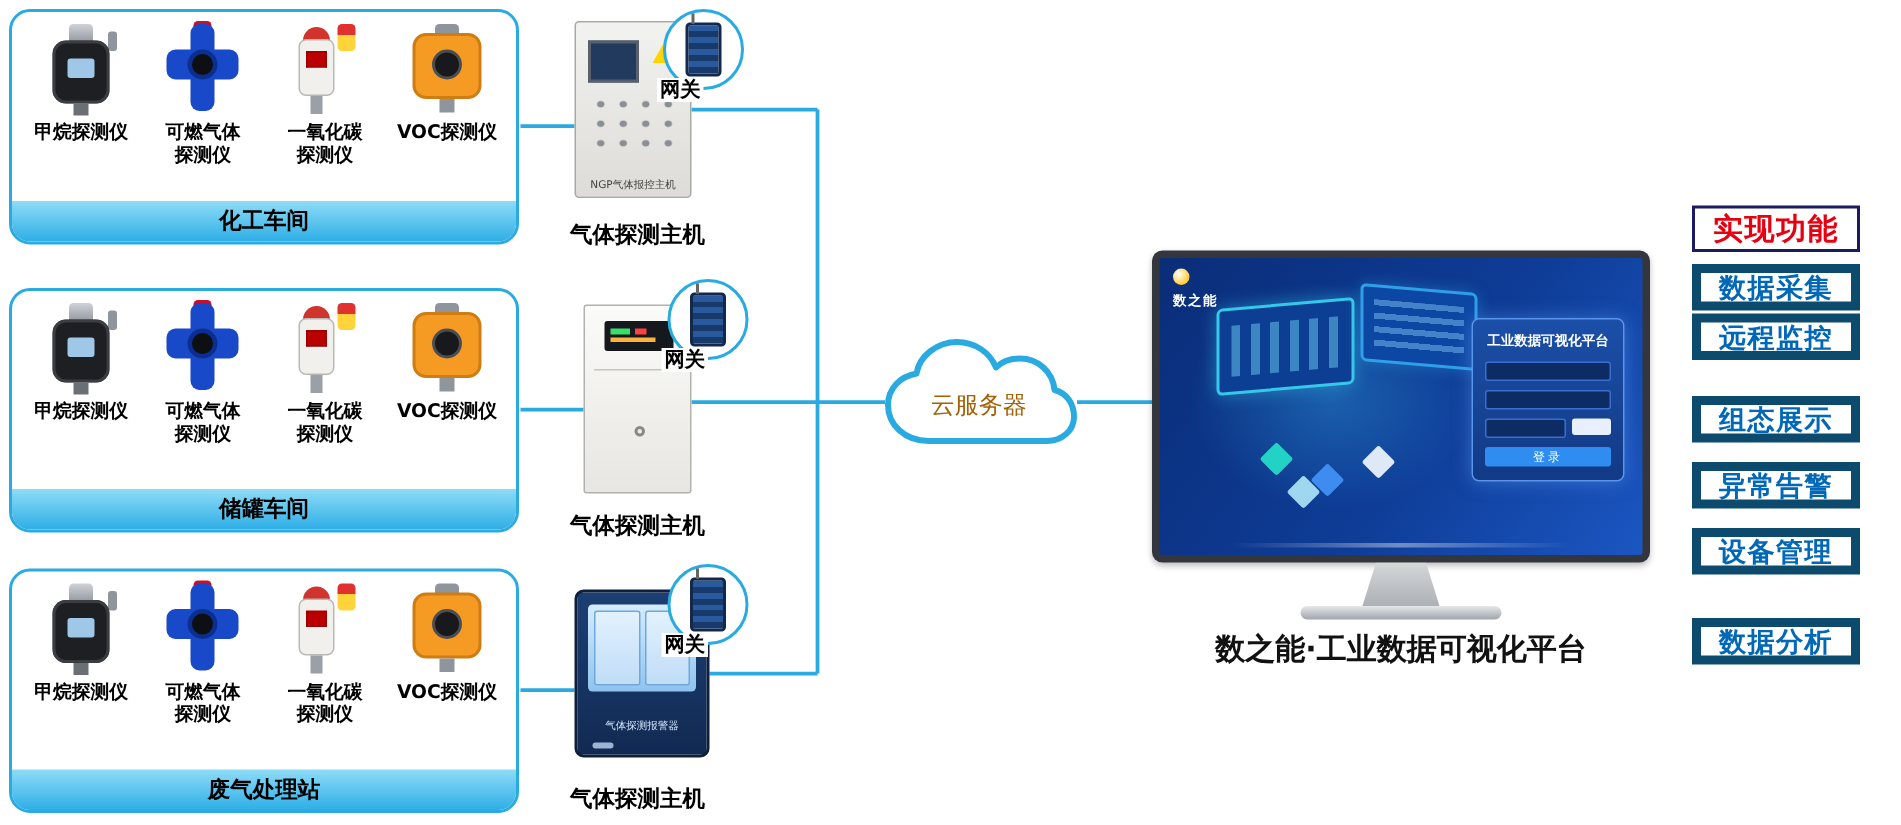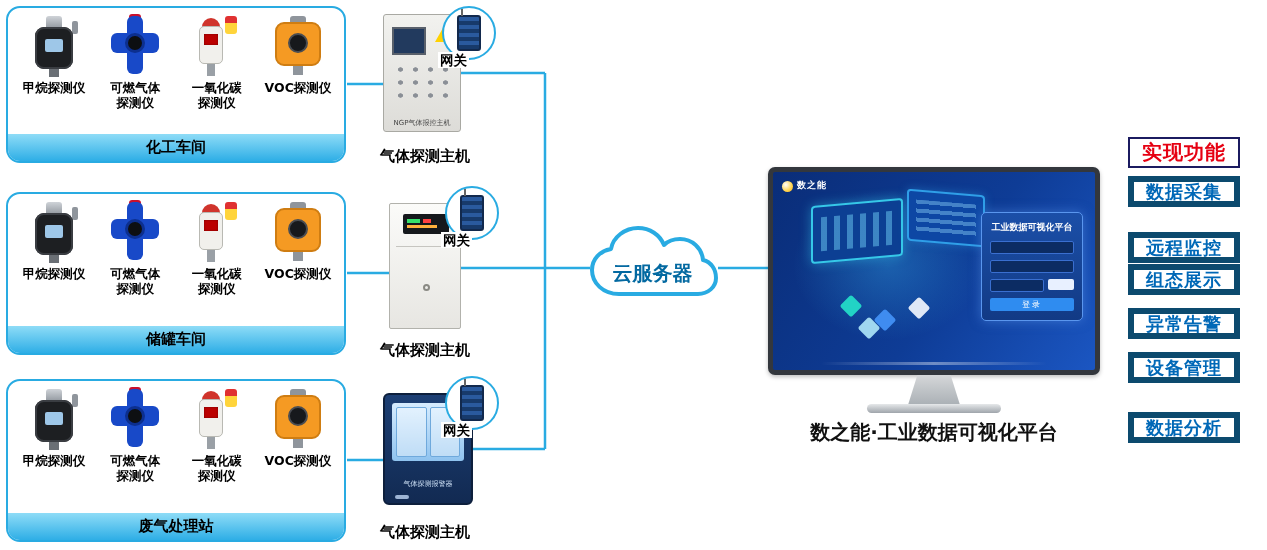--- a/index.html
+++ b/index.html
@@ -68,28 +68,28 @@
     box-sizing:border-box;display:flex;align-items:center;justify-content:center;z-index:2;}
   .gw1{left:442px;top:6px;} .gw2{left:445px;top:186px;} .gw3{left:445px;top:376px;}
   .gw-dev{width:20px;height:32px;background:repeating-linear-gradient(180deg,#2a5a9e 0 4px,#173a6b 4px 8px);
     border:2px solid #12294d;border-radius:3px;position:relative;}
   .gw-dev::after{content:"";position:absolute;top:-8px;left:2px;width:2px;height:7px;background:#666;}
   .gw-label{position:absolute;left:-6px;top:44px;background:#fff;padding:0 2px;font-weight:bold;font-size:13.5px;line-height:1.2;color:#000;}
 
   
   .cloud{position:absolute;left:585px;top:224px;width:135px;height:88px;z-index:1;}
   .cloud svg{position:absolute;left:0;top:0;}
-  .cloud-label{position:absolute;left:0;right:0;top:36px;text-align:center;font-weight:bold;font-size:20px;color:#0369a1;}
+  .cloud-label{position:absolute;left:0;right:0;top:36px;text-align:center;font-weight:normal;font-size:16px;color:#a16207;}
 
   
   .monitor{position:absolute;left:768px;top:167px;width:332px;height:208px;background:#33373d;border-radius:7px;
     padding:5px;box-sizing:border-box;box-shadow:0 2px 4px rgba(0,0,0,.25);z-index:1;}
   .screen{position:relative;width:100%;height:100%;background:linear-gradient(125deg,#0a2d78 0%,#0e3c96 55%,#1b56c2 100%);
     overflow:hidden;border-radius:2px;}
-  .brand{position:absolute;left:9px;top:7px;display:flex;align-items:flex-end;gap:4px;z-index:2;}
+  .brand{position:absolute;left:9px;top:7px;display:flex;align-items:flex-start;gap:4px;z-index:2;flex-direction:column;}
   .brand-logo{width:11px;height:11px;border-radius:50%;background:radial-gradient(circle at 35% 35%,#fff,#ffd34d 60%,#f0a81e);}
   .brand-name{color:#fff;font-size:9px;font-weight:bold;letter-spacing:1px;}
   .ill-glow{position:absolute;left:20px;top:18px;width:190px;height:150px;background:radial-gradient(closest-side,rgba(64,200,255,.28),transparent);}
   .ill-a{position:absolute;left:38px;top:30px;width:88px;height:54px;background:#0c3f93;border:2px solid #36c8e8;border-radius:4px;
     transform:skewY(-5deg);box-shadow:0 0 12px rgba(54,200,232,.45);}
   .ill-a::after{content:"";position:absolute;left:8px;top:10px;right:8px;bottom:10px;
     background:repeating-linear-gradient(90deg,rgba(120,220,255,.45) 0 6px,transparent 6px 13px);}
   .ill-b{position:absolute;left:134px;top:20px;width:74px;height:48px;background:#0d47a4;border:2px solid #2f9fe8;border-radius:4px;
     transform:skewY(5deg);box-shadow:0 0 10px rgba(47,159,232,.4);}
   .ill-b::after{content:"";position:absolute;left:7px;top:8px;right:7px;bottom:8px;
@@ -109,21 +109,21 @@
   .m-neck{position:absolute;left:908px;top:375px;width:52px;height:30px;background:linear-gradient(180deg,#d5d7d9,#aab0b5);
     clip-path:polygon(18% 0,82% 0,100% 100%,0 100%);z-index:1;}
   .m-base{position:absolute;left:867px;top:404px;width:134px;height:9px;background:linear-gradient(180deg,#e6e8ea,#9fa5ab);border-radius:5px;z-index:1;}
   .m-caption{position:absolute;left:764px;top:419px;width:340px;text-align:center;font-weight:bold;font-size:20px;color:#111;z-index:1;}
 
   
   .feat{position:absolute;left:1128px;width:112px;height:31px;background:#fff;box-sizing:border-box;
     display:flex;align-items:center;justify-content:center;font-weight:bold;z-index:1;}
   .feat-header{top:137px;border:2px solid #1b1b60;color:#e60012;font-size:20px;letter-spacing:1px;}
   .feat-item{border:6px solid #0c4a6e;color:#0068b7;font-size:18px;letter-spacing:1px;}
-  .fi0{top:176px;} .fi1{top:232px;} .fi2{top:264px;} .fi3{top:308px;} .fi4{top:352px;} .fi5{top:412px;}
+  .fi0{top:176px;} .fi1{top:209px;} .fi2{top:264px;} .fi3{top:308px;} .fi4{top:352px;} .fi5{top:412px;}
 </style>
 </head>
 <body>
 
 <div class="canvas">
 
   <svg class="lines" width="1267" height="550">
     <g stroke="#29abe2" stroke-width="2.5" fill="none">
       <line x1="347" y1="84" x2="383" y2="84"></line>
       <line x1="347" y1="273" x2="389" y2="273"></line>

